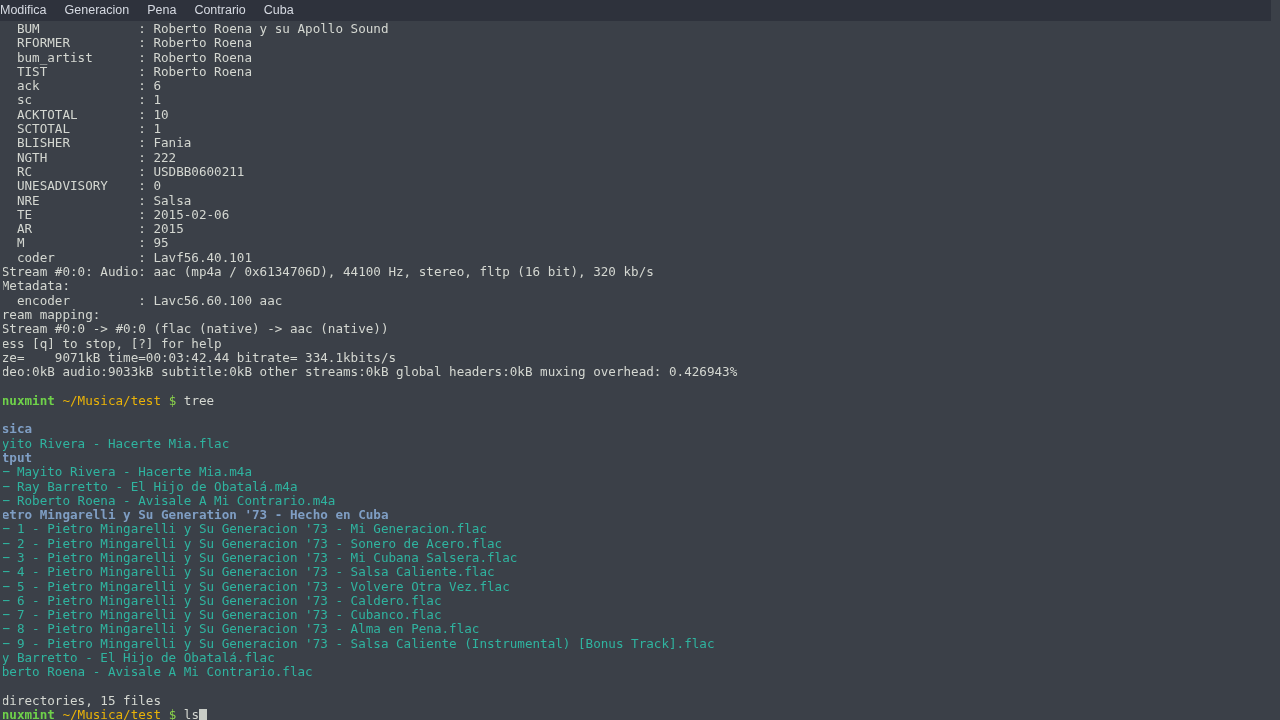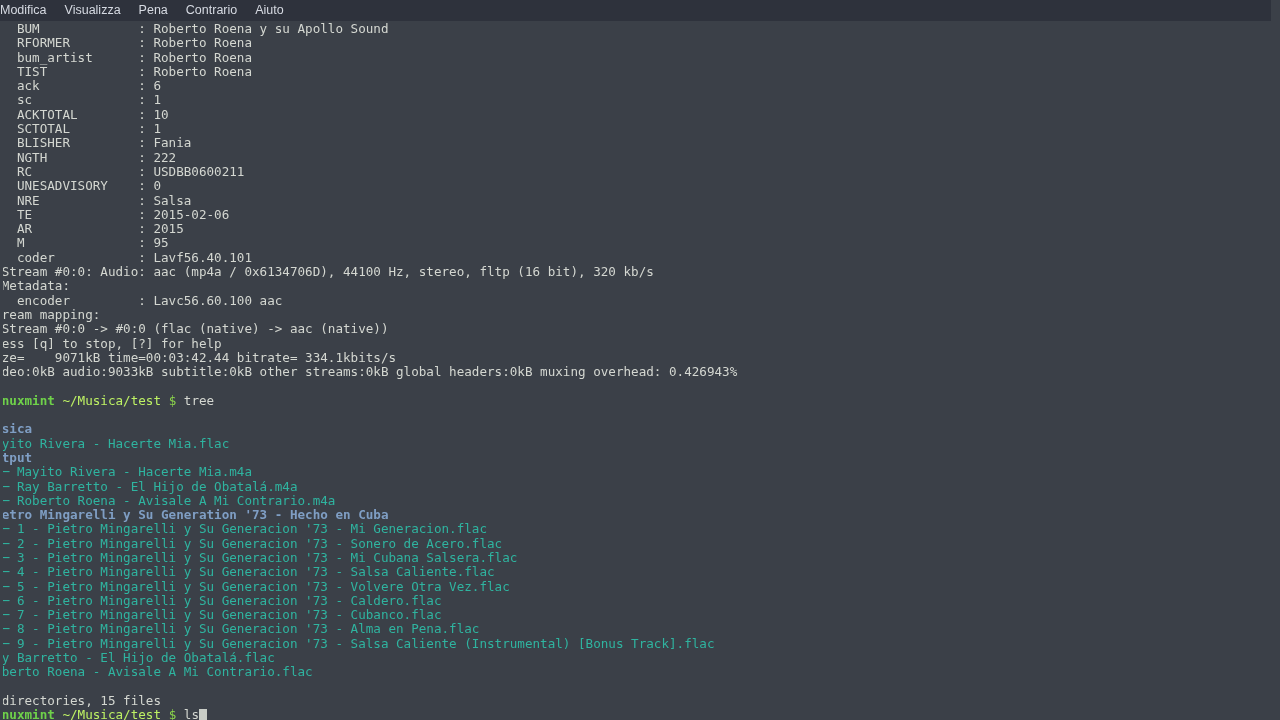--- a/index.html
+++ b/index.html
@@ -61,40 +61,40 @@
     line-height: 14.3px;
     height: 14.3px;
     white-space: pre;
     color: #d4d7d1;
     letter-spacing: 0px;
   }
   .c-default { color: #d4d7d1; }
   .c-dir     { color: #7f9ec4; font-weight: bold; }
   .c-file    { color: #2fb4a0; }
   .c-green   { color: #6fd14a; font-weight: bold; }
-  .c-cyan    { color: #bef264; }
+  .c-cyan    { color: #eab308; }
   .c-prompt-sym { color: #8bd44b; }
 
   .cursor {
     display: inline-block;
     width: 8.02px;
     height: 13px;
     background: #c8ccc6;
     vertical-align: -2.5px;
   }
 </style>
 </head>
 <body>
 
 <div id="menubar">
   <div class="menu-item">Modifica</div>
-  <div class="menu-item">Visualizza</div>
+  <div class="menu-item">Generacion</div>
   <div class="menu-item">Pena</div>
   <div class="menu-item">Contrario</div>
-  <div class="menu-item">Aiuto</div>
+  <div class="menu-item">Cuba</div>
 </div>
 
 <div id="terminal">
   <div id="screen">
       <div class="line"><span class="c-default">    BUM             : Roberto Roena y su Apollo Sound</span></div>
       <div class="line"><span class="c-default">    RFORMER         : Roberto Roena</span></div>
       <div class="line"><span class="c-default">    bum_artist      : Roberto Roena</span></div>
       <div class="line"><span class="c-default">    TIST            : Roberto Roena</span></div>
       <div class="line"><span class="c-default">    ack             : 6</span></div>
       <div class="line"><span class="c-default">    sc              : 1</span></div>

